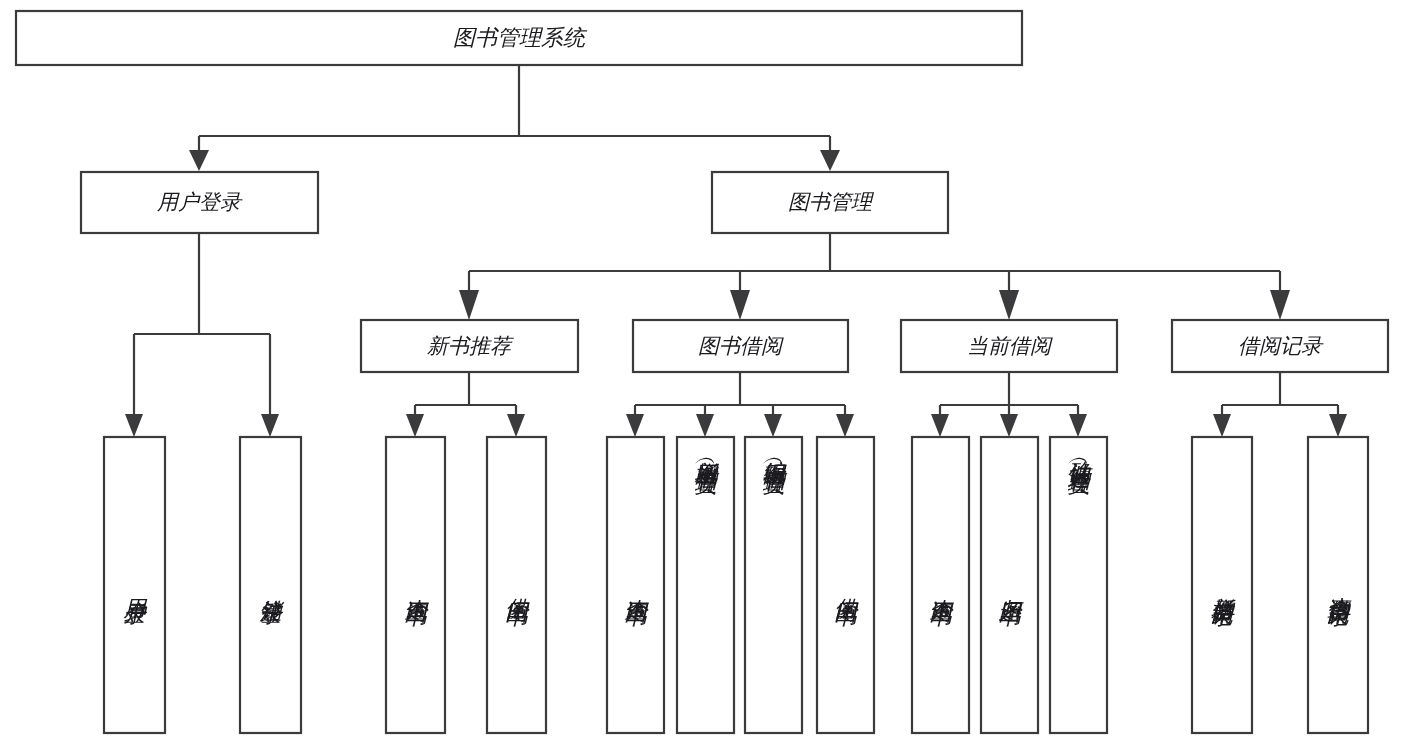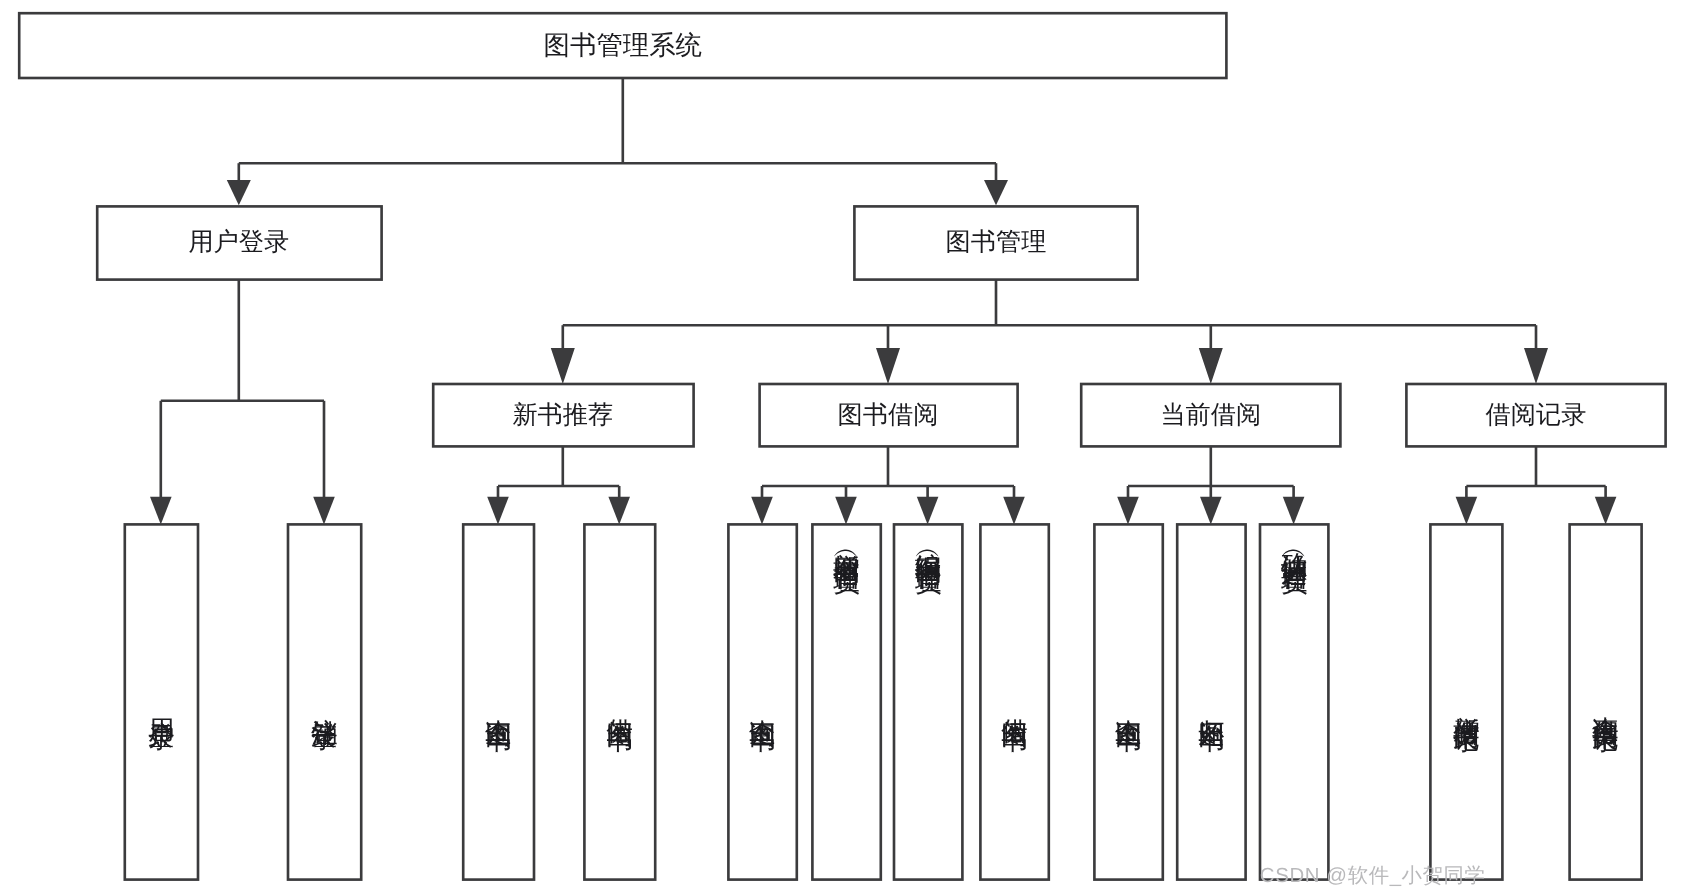--- a/index.html
+++ b/index.html
@@ -12,20 +12,21 @@
     height: 747px;
     font-family: "Liberation Sans", "DejaVu Sans", sans-serif;
     overflow: hidden;
     position: relative;
   }
   #diagram-root {
     position: relative;
     width: 1248px;
     height: 747px;
     background: #ffffff;
+    font-style: italic;
   }
   svg#flow {
     position: absolute;
     top: 0;
     left: 0;
     width: 1405px;
     height: 747px;
     display: block;
   }
   .node-box {
@@ -239,15 +240,14 @@
     <span class="vlabel" style="margin-top:6px;">确认归还（管理员）</span>
   </div>
 
   <div class="vlabel-wrap" style="left:1192px; top:437px; width:60px; height:296px;">
     <span class="vlabel">新增借阅记录</span>
   </div>
   <div class="vlabel-wrap" style="left:1308px; top:437px; width:60px; height:296px;">
     <span class="vlabel">查询借阅记录</span>
   </div>
 
-  <div class="watermark">CSDN @软件_小贺同学</div>
 
 </div>
 
 </body></html>

